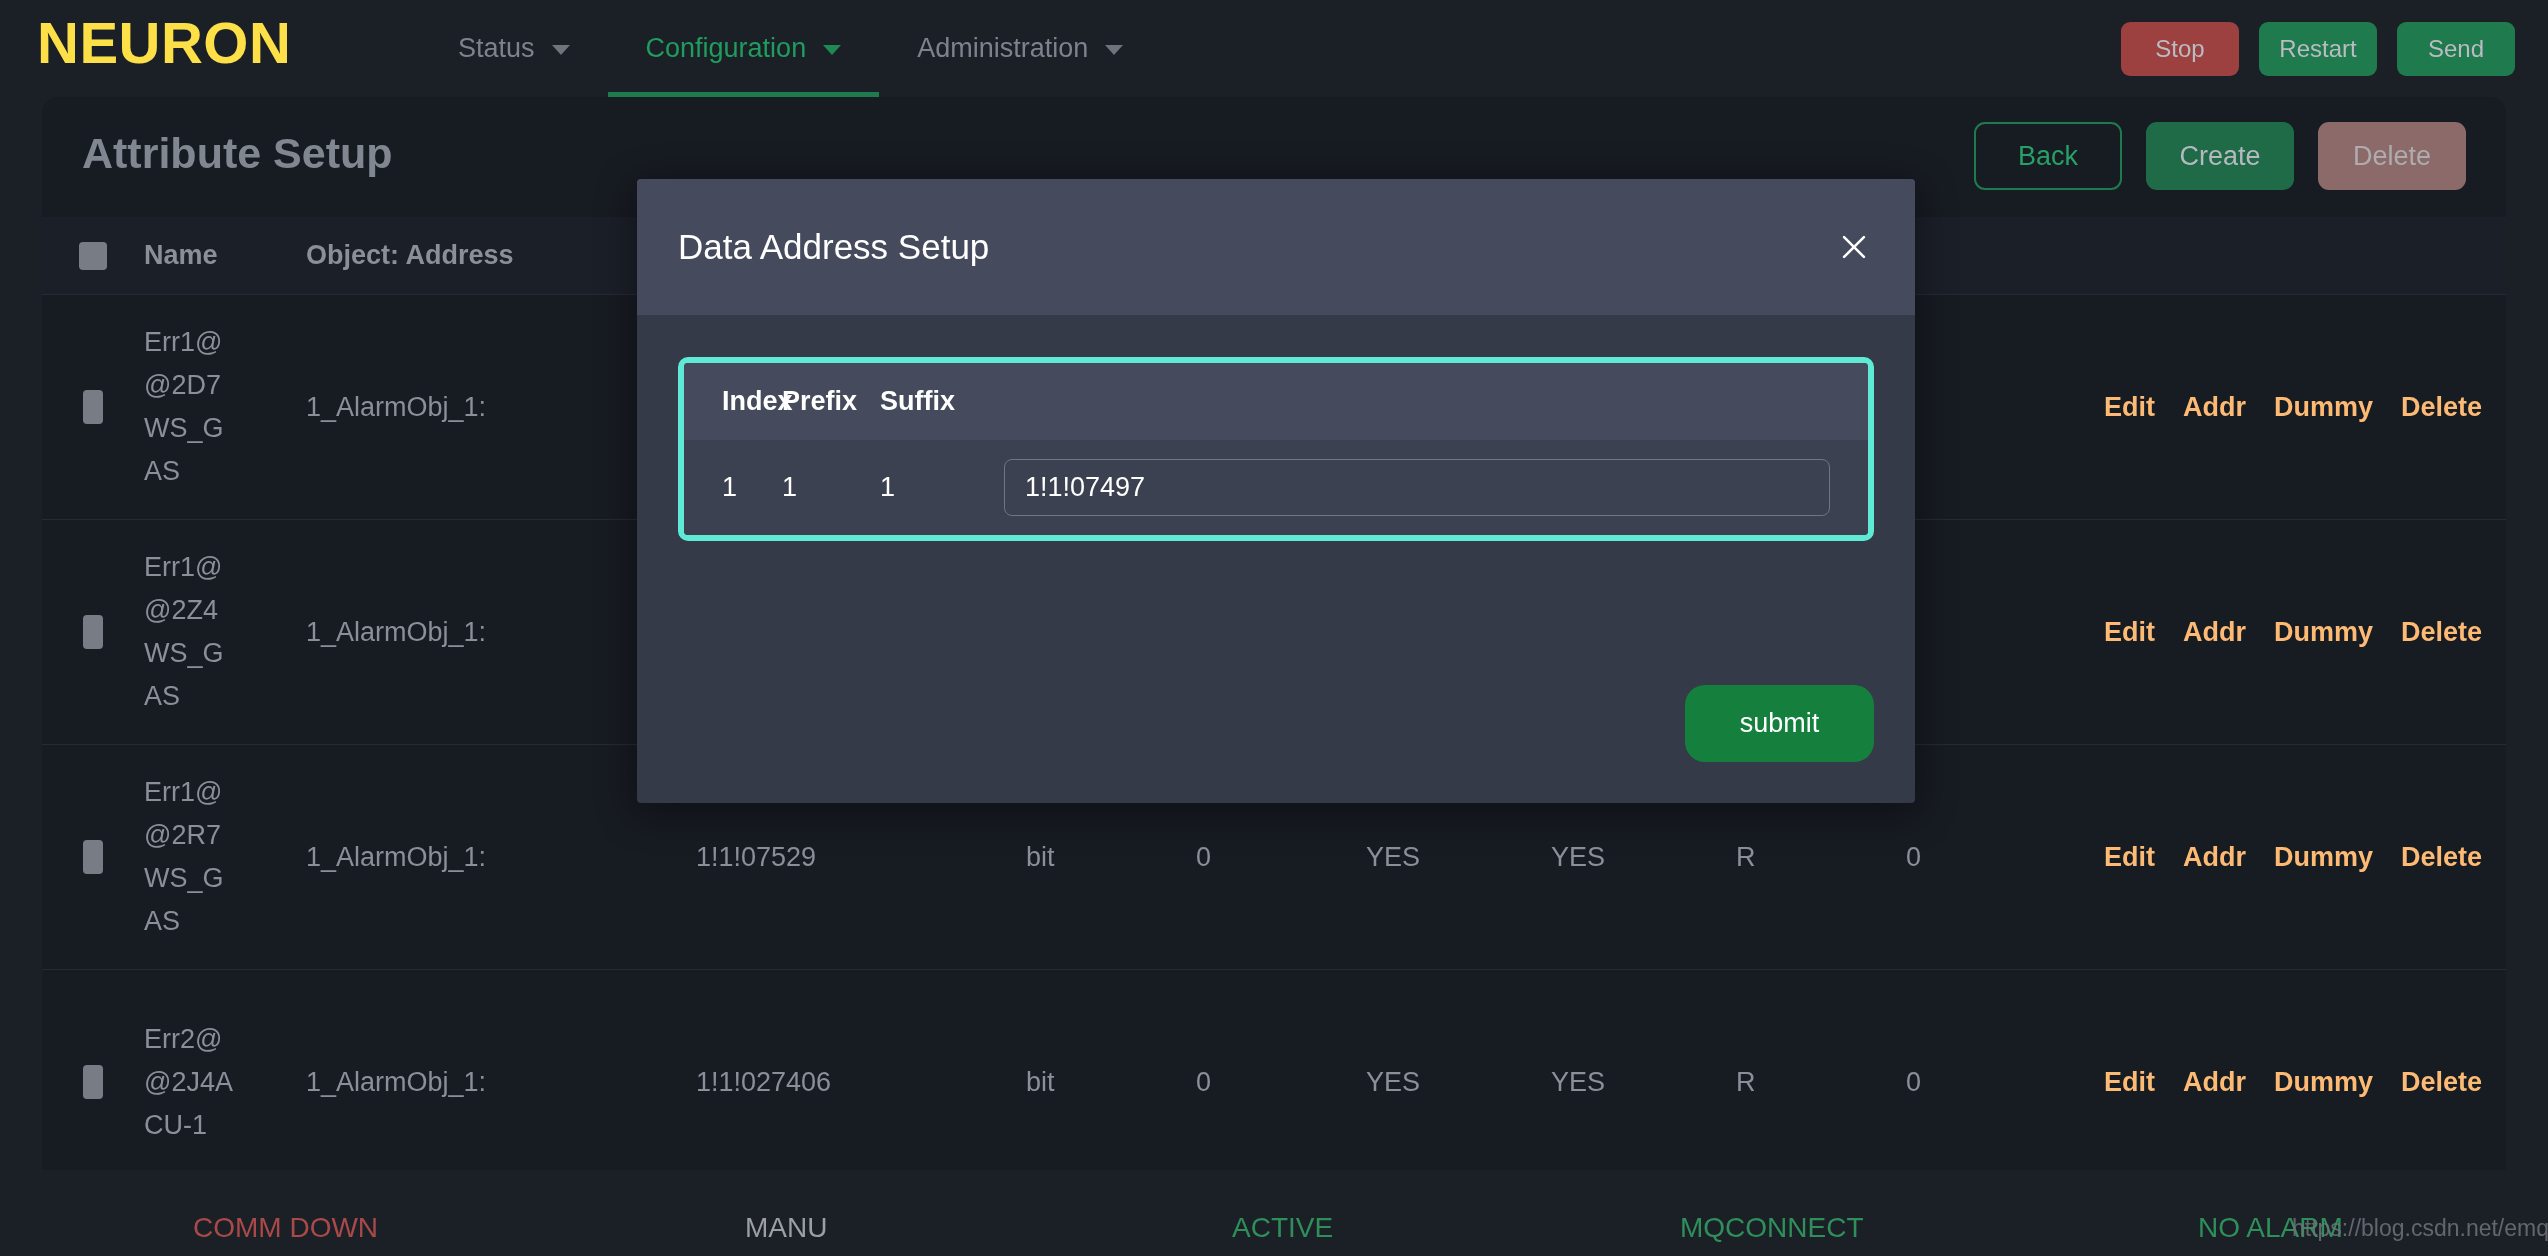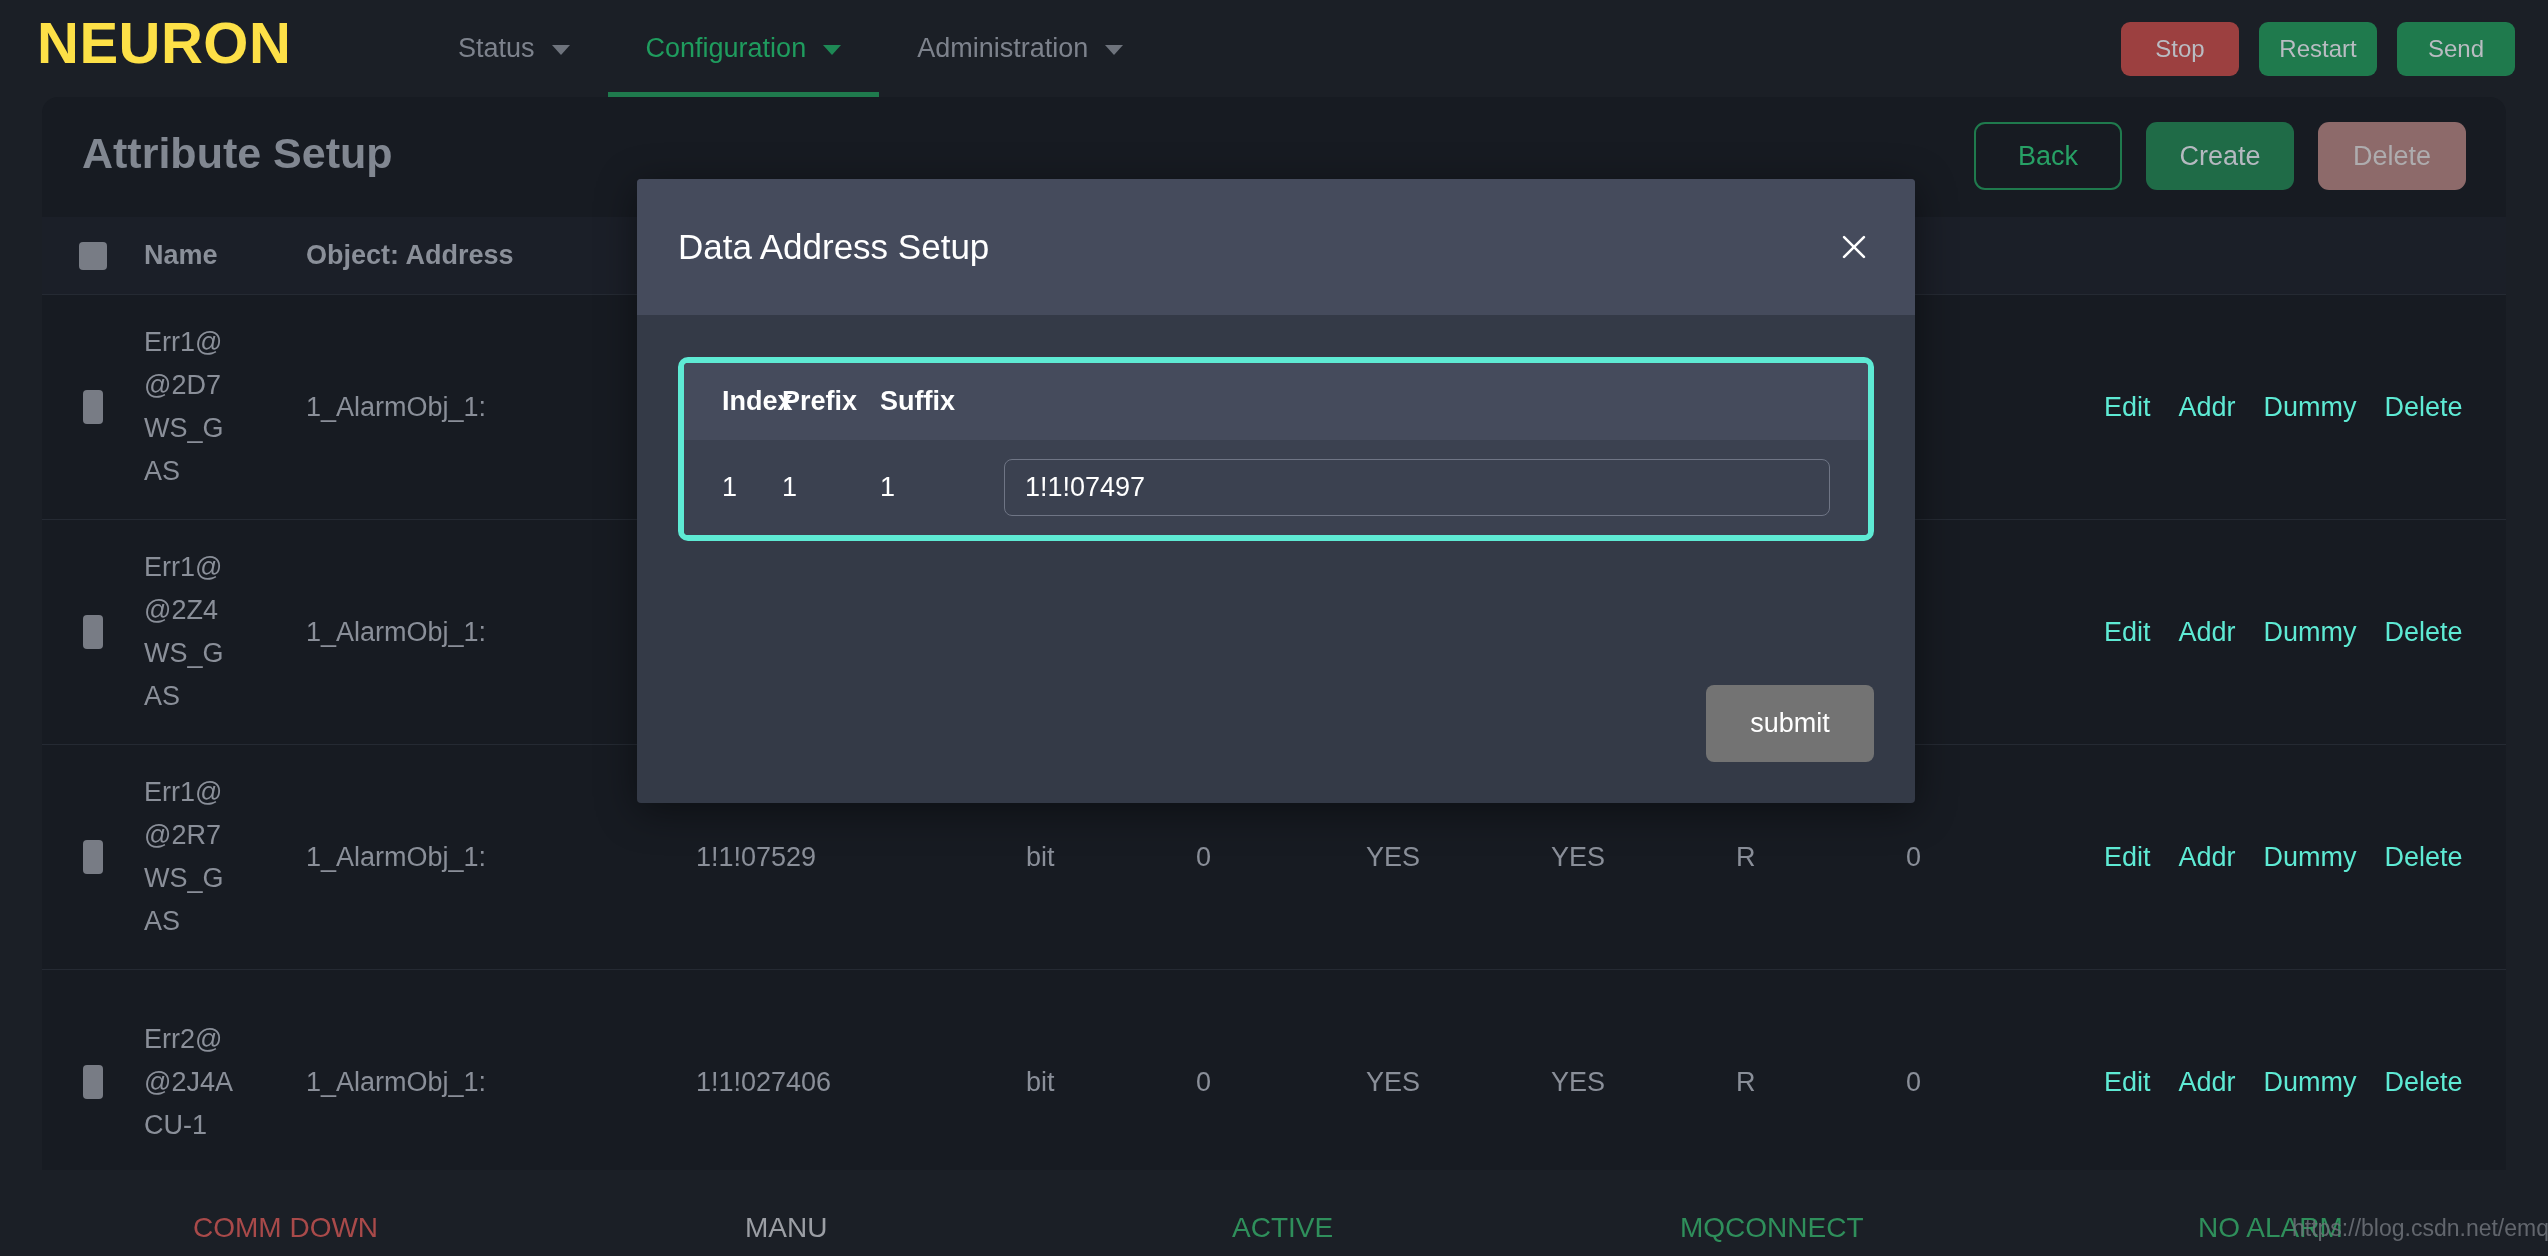--- a/index.html
+++ b/index.html
@@ -172,23 +172,24 @@
   .chk.row { width: 20px; height: 34px; }
 
   .namecell {
     display: flex;
     flex-direction: column;
     gap: 16px;
     line-height: 1.0;
   }
 
   .op-link {
-    color: #5eead4;
+    color: #fdba74;
     cursor: pointer;
     white-space: nowrap;
+    font-weight: bold;
   }
 
   
   .statusbar {
     position: absolute;
     left: 0; top: 1200px;
     width: 2548px; height: 56px;
     display: flex;
     align-items: center;
     background: #1b1f26;
@@ -286,25 +287,25 @@
     padding: 0 20px;
     font-family: "Liberation Sans", sans-serif;
     outline: none;
   }
 
   .modal-footer {
     position: absolute;
     right: 41px; bottom: 41px;
   }
   .submit-btn {
-    width: 168px;
+    width: 189px;
     height: 77px;
-    background: #737373;
+    background: #15803d;
     border: none;
-    border-radius: 8px;
+    border-radius: 20px;
     color: #ffffff;
     font-size: 27px;
     cursor: pointer;
     font-family: "Liberation Sans", sans-serif;
   }
 </style>
 </head>
 <body>
 
 <div class="topbar">

